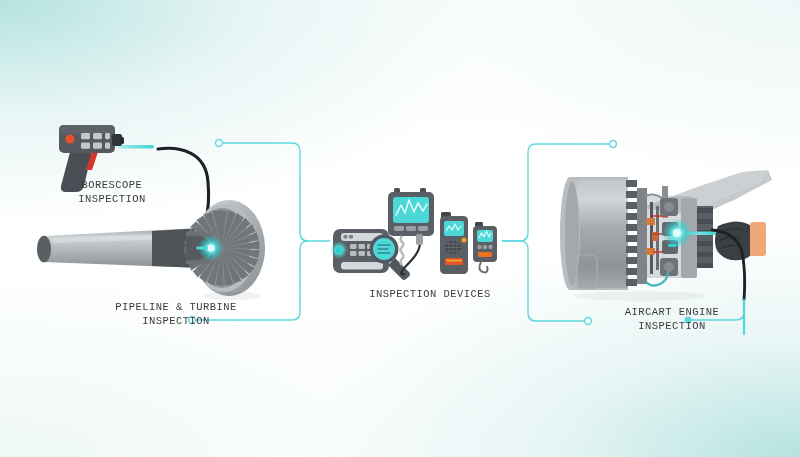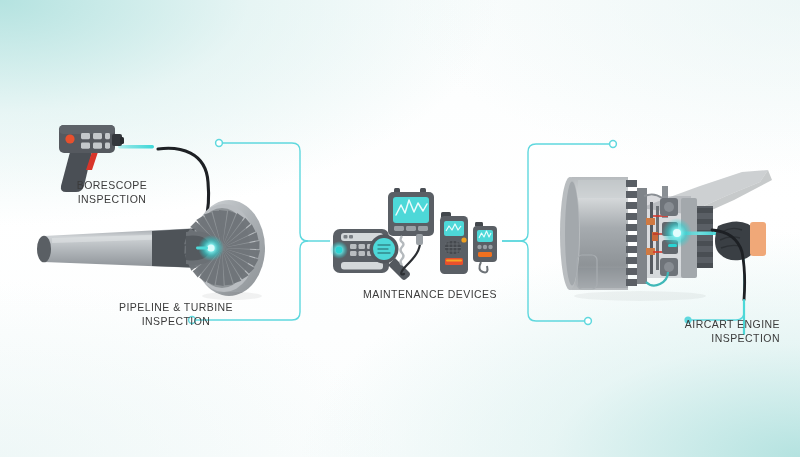--- a/index.html
+++ b/index.html
@@ -14,33 +14,33 @@
     background:
       radial-gradient(120% 95% at 0% 0%, rgba(168,222,219,.85) 0%, rgba(205,235,233,.45) 26%, rgba(255,255,255,0) 52%),
       radial-gradient(120% 95% at 100% 100%, rgba(168,222,219,.85) 0%, rgba(205,235,233,.45) 26%, rgba(255,255,255,0) 52%),
       radial-gradient(90% 70% at 100% 0%, rgba(226,242,241,.55) 0%, rgba(255,255,255,0) 55%),
       radial-gradient(90% 70% at 0% 100%, rgba(226,242,241,.5) 0%, rgba(255,255,255,0) 55%),
       linear-gradient(180deg,#fbfdfd 0%, #ffffff 45%, #fbfdfd 100%);
   }
   svg#art{position:absolute;left:0;top:0;width:800px;height:457px;display:block;}
   .lbl{
     position:absolute;
-    font-family:Liberation Sans, sans-serif;
+    font-family:Liberation Mono, monospace;
     color:#3b3b3b;
     font-size:10.5px;
     letter-spacing:.45px;
     line-height:13.5px;
     text-align:center;
     white-space:pre-line;
     font-weight:400;
   }
   #lbl-borescope{left:42px;top:179px;width:140px;}
   #lbl-pipeline{left:76px;top:301px;width:200px;}
   #lbl-devices{left:340px;top:288px;width:180px;}
-  #lbl-aircraft{left:592px;top:318px;width:160px;text-align:right;margin-left:28px;}
+  #lbl-aircraft{left:592px;top:306px;width:160px;text-align:center;}
 </style>
 </head>
 <body>
 
 <div id="stage">
 
   <svg id="art" viewBox="0 0 800 457">
     <defs>
       <linearGradient id="pipeG" x1="0" y1="0" x2="0" y2="1">
         <stop offset="0%" stop-color="#9ea3a8"></stop>
@@ -347,17 +347,17 @@
       </g>
 
       <ellipse cx="640" cy="296" rx="66" ry="5" fill="#000" opacity=".045"></ellipse>
     </g>
   </svg>
 
   <div class="lbl" id="lbl-borescope">BORESCOPE
 INSPECTION</div>
   <div class="lbl" id="lbl-pipeline">PIPELINE &amp; TURBINE
 INSPECTION</div>
-  <div class="lbl" id="lbl-devices">MAINTENANCE DEVICES</div>
+  <div class="lbl" id="lbl-devices">INSPECTION DEVICES</div>
   <div class="lbl" id="lbl-aircraft">AIRCART ENGINE
 INSPECTION</div>
 
 </div>
 
 </body></html>

